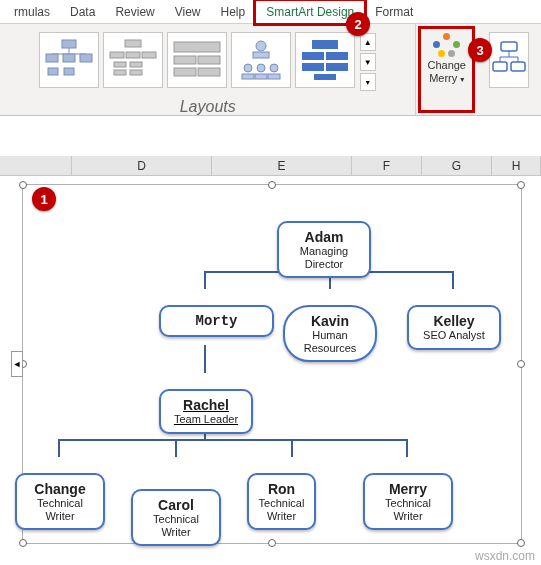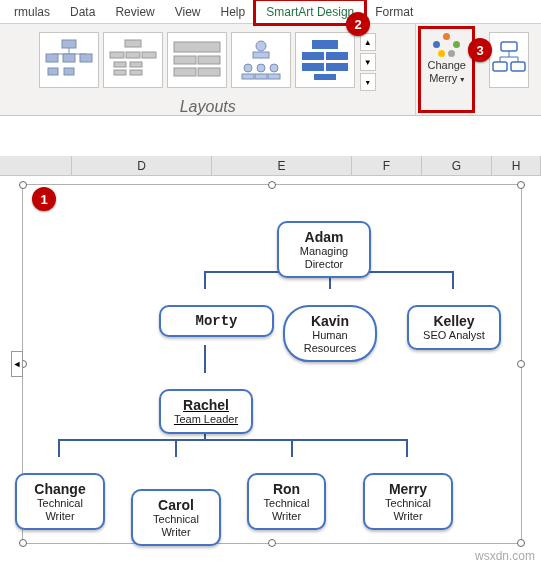--- a/index.html
+++ b/index.html
@@ -232,21 +232,21 @@
       <div class="rl">Team Leader</div>
     </div>
     <div class="org-node" style="left:-8px; top:272px; width:90px;">
       <div class="nm">Change</div>
       <div class="rl">Technical Writer</div>
     </div>
     <div class="org-node" style="left:108px; top:288px; width:90px;">
       <div class="nm">Carol</div>
       <div class="rl">Technical Writer</div>
     </div>
-    <div class="org-node" style="left:224px; top:272px; width:79px;">
+    <div class="org-node" style="left:224px; top:272px; width:69px;">
       <div class="nm">Ron</div>
       <div class="rl">Technical Writer</div>
     </div>
     <div class="org-node" style="left:340px; top:272px; width:90px;">
       <div class="nm">Merry</div>
       <div class="rl">Technical Writer</div>
     </div>
   </div>
 </div>
 

